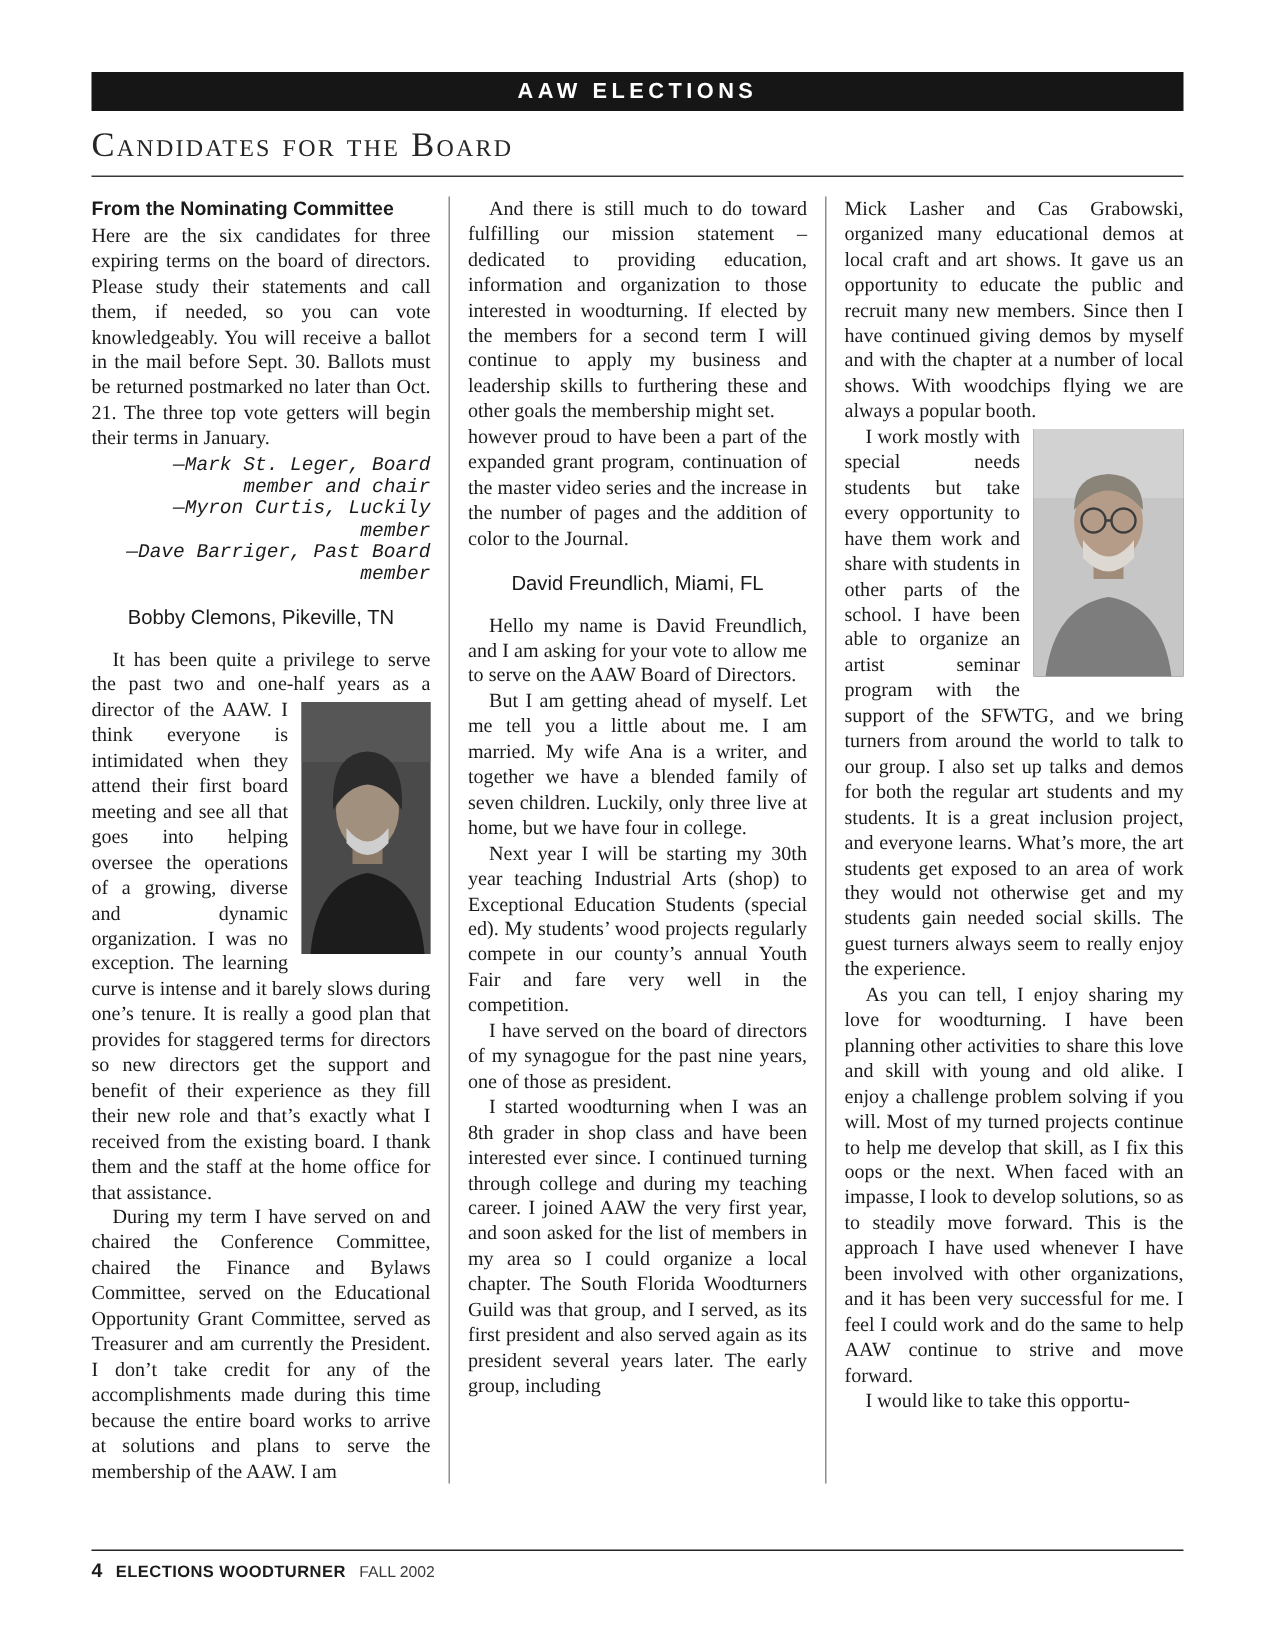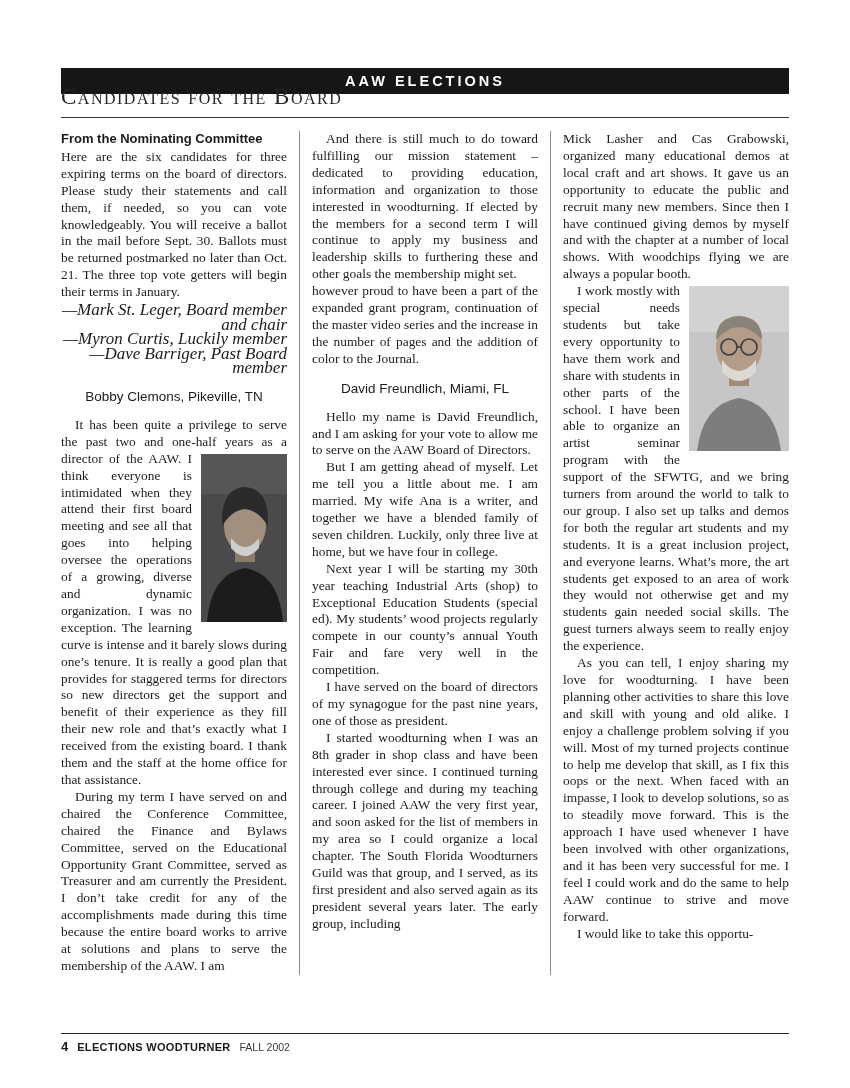--- a/index.html
+++ b/index.html
@@ -7,21 +7,21 @@
     position: relative;
     width: 850px;
     height: 1088px;
     background: #ffffff;
     font-family: "Liberation Serif", "DejaVu Serif", serif;
     color: #1b1b1b;
     overflow: hidden;
   }
   .banner {
     position: absolute;
-    left: 61px; top: 68px;
+    left: 61px; top: 48px;
     width: 728px; height: 26px;
     background: #161616;
     display: flex; align-items: center; justify-content: center;
   }
   .banner-text {
     color: #ffffff;
     font-family: "Liberation Sans", sans-serif;
     font-weight: bold;
     font-size: 14.5px;
     letter-spacing: 3px;
@@ -69,23 +69,24 @@
   .candidate-heading {
     font-family: "Liberation Sans", sans-serif;
     font-weight: normal;
     font-size: 13.5px;
     margin: 13px 0 11px 0;
     text-align: center;
   }
   .attrs { margin: 2px 0 0 0; }
   .attr {
     font-style: italic;
-    font-size: 17px;
+    font-size: 13px;
     line-height: 14.6px;
     text-align: right;
+    font-family: Liberation Mono, monospace;
   }
   .photo {
     float: right;
     margin: 3px 0 3px 9px;
     background: #555;
   }
   .photo svg { display: block; width: 100%; height: 100%; }
   .photo-bobby { width: 86px; height: 168px; }
   .photo-david { width: 100px; height: 165px; }
   .footer {

